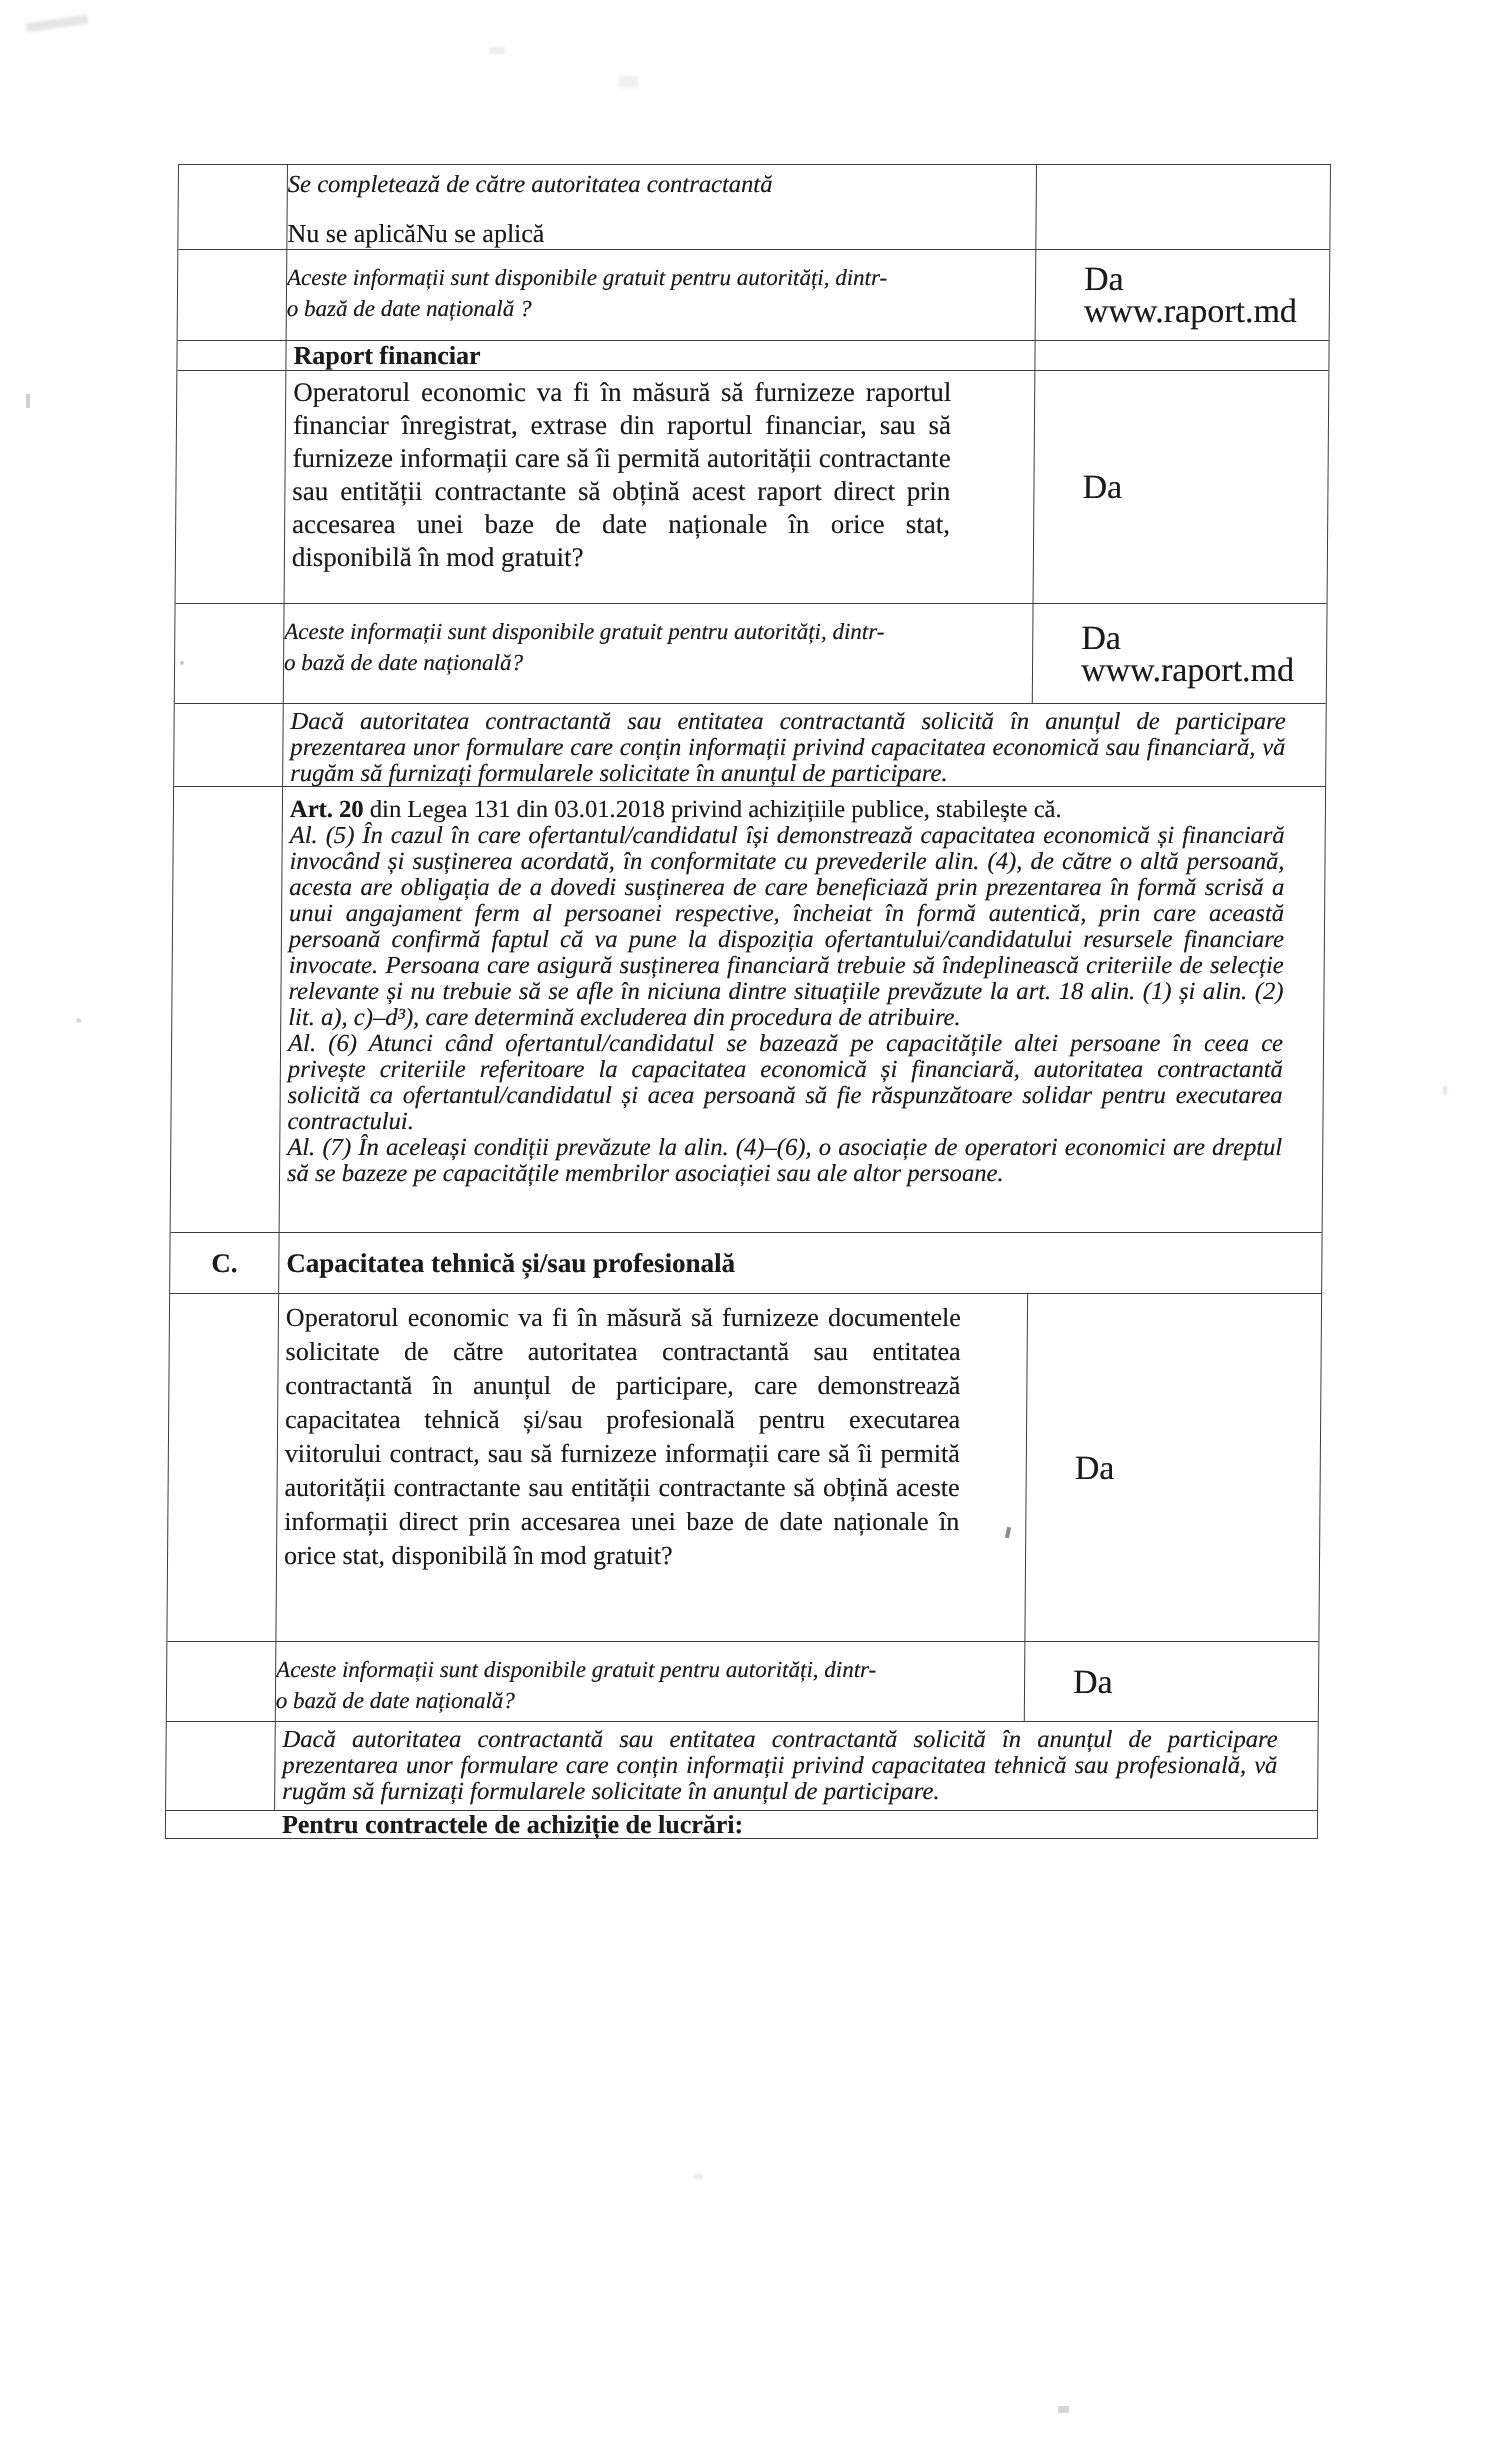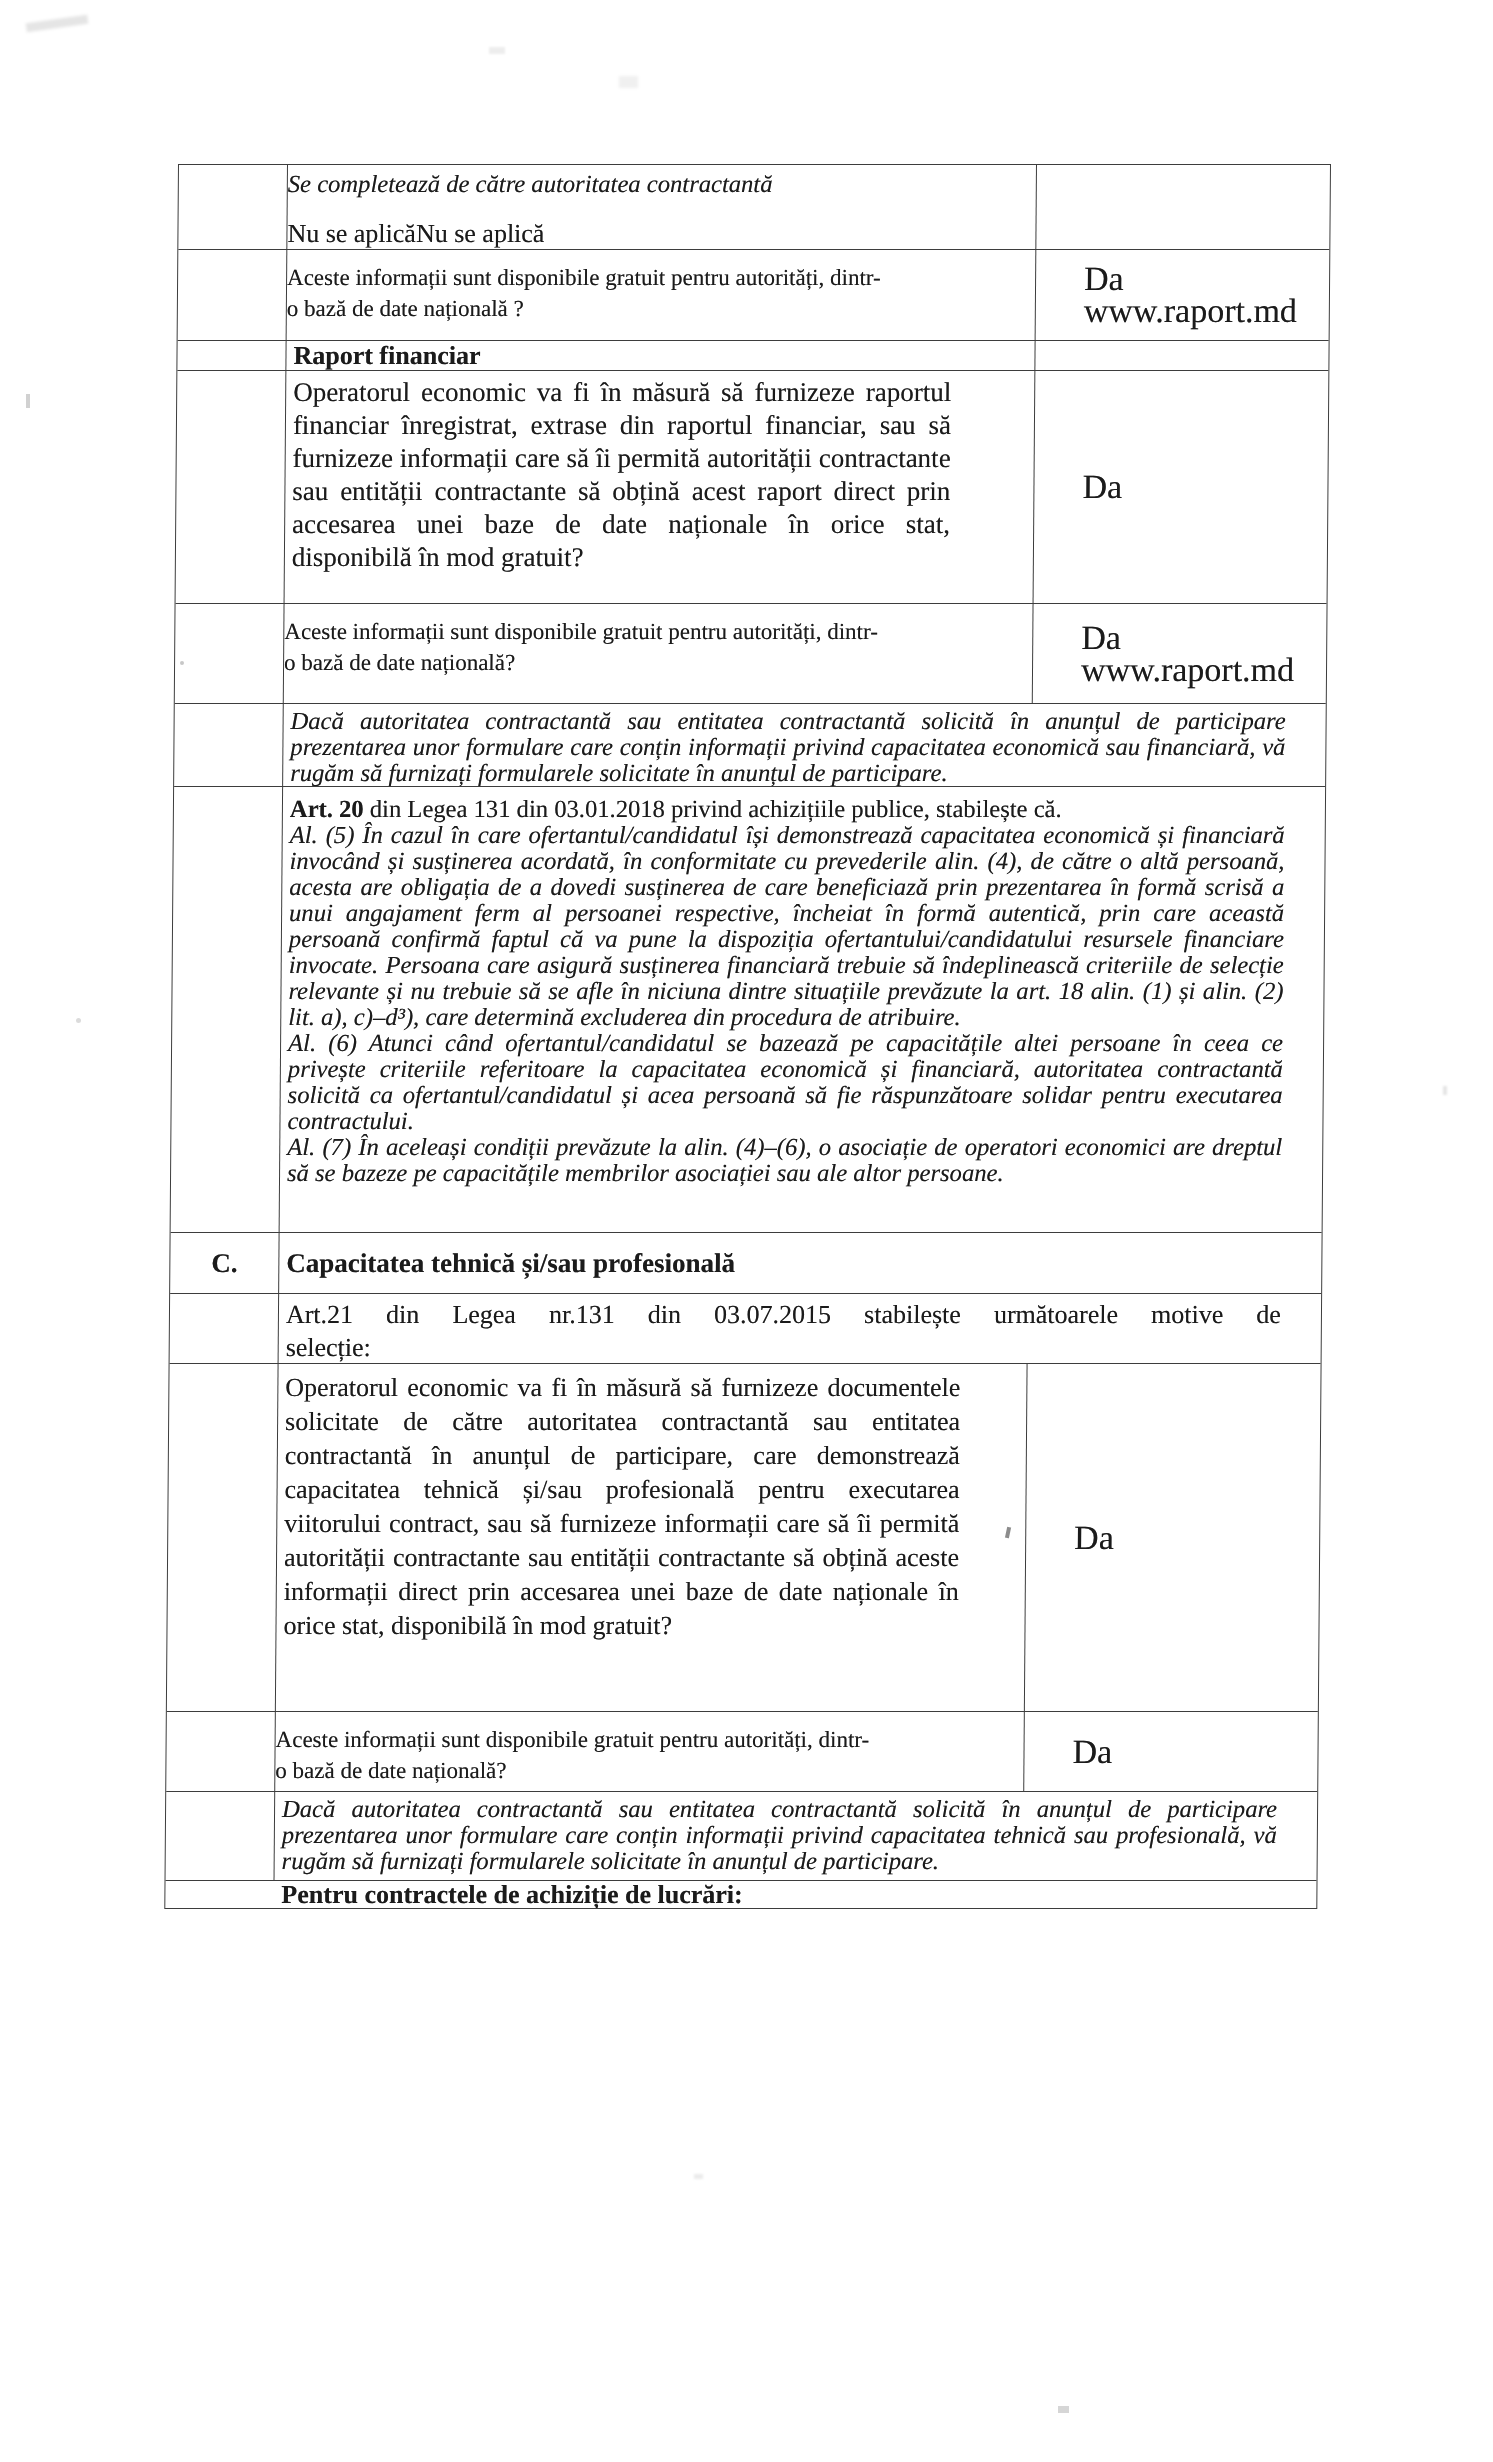--- a/index.html
+++ b/index.html
@@ -18,21 +18,21 @@
   .c3{width:294px;flex:0 0 auto;box-sizing:border-box;border-left:1.8px solid #3d3d3d;
       display:flex;flex-direction:column;justify-content:center;padding-left:48px;}
   
   .r1{height:85px;}  .r2{height:91px;} .r3{height:30px;}  .r4{height:233px;}
   .r5{height:100px;} .r6{height:83px;}  .r7{height:446px;} .r8{height:61px;}
   .r9{height:70px;}  .r10{height:348px;}.r11{height:80px;} .r12{height:89px;}
   .r13{height:27px;align-items:flex-end;}
   p{margin:0;}
   .note-i{font-style:italic;font-size:24.6px;line-height:30px;}
   .nu-wrap{display:flex;margin-top:21px;font-size:26px;line-height:28px;}
-  .t-quest{font-size:23px;line-height:31px;}
+  .t-quest{font-style:italic;font-size:23px;line-height:31px;}
   .quest-pad{padding:12.3px 62px 0 7px;}
   .t-reg4{font-size:27px;line-height:33px;text-align:justify;padding:5.3px 83px 0 7px;}
   .t-reg10{font-size:26px;line-height:34px;text-align:justify;padding:7px 66px 0 7px;}
   .t-par{font-style:italic;font-size:24.6px;line-height:26px;text-align:justify;padding:3.5px 40px 0 7px;}
   .t-law{font-size:24.6px;line-height:26px;text-align:justify;padding:8.8px 40px 0 7px;}
   .t-law .iti{font-style:italic;}
   .bold{font-weight:bold;}
   .head3{font-weight:bold;font-size:26px;line-height:28px;padding:0.9px 0 0 7px;}
   .head8{font-weight:bold;font-size:27px;line-height:29px;padding-left:7px;}
   .head13{font-weight:bold;font-size:26px;line-height:26px;padding:0 0 0 7px;}
@@ -129,27 +129,20 @@
 
       <div class="row r8">
         <div class="c1">
           <span class="c-label">C.</span>
         </div>
         <div class="c2">
           <p class="head8">Capacitatea tehnică și/sau profesională</p>
         </div>
       </div>
 
-      <div class="row r9">
-        <div class="c1"></div>
-        <div class="c2">
-          <p class="just-all">Art.21 din Legea nr.131 din 03.07.2015 stabilește următoarele motive de</p>
-          <p>selecție:</p>
-        </div>
-      </div>
 
       <div class="row r10">
         <div class="c1"></div>
         <div class="c2">
           <p class="t-reg10">Operatorul economic va fi în măsură să furnizeze documentele solicitate de către autoritatea contractantă sau entitatea contractantă în anunțul de participare, care demonstrează capacitatea tehnică și/sau profesională pentru executarea viitorului contract, sau să furnizeze informații care să îi permită autorității contractante sau entității contractante să obțină aceste informații direct prin accesarea unei baze de date naționale în orice stat, disponibilă în mod gratuit?</p>
         </div>
         <div class="c3">
           <div class="ans">Da</div>
         </div>
       </div>

